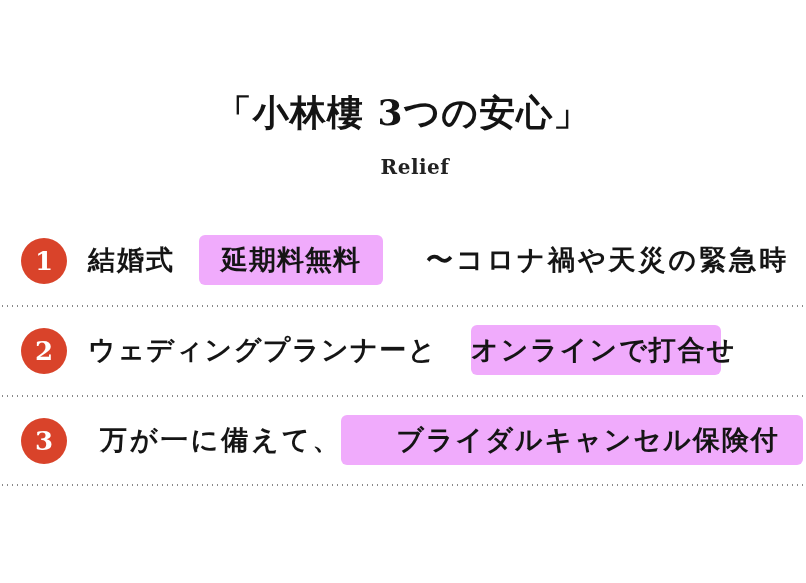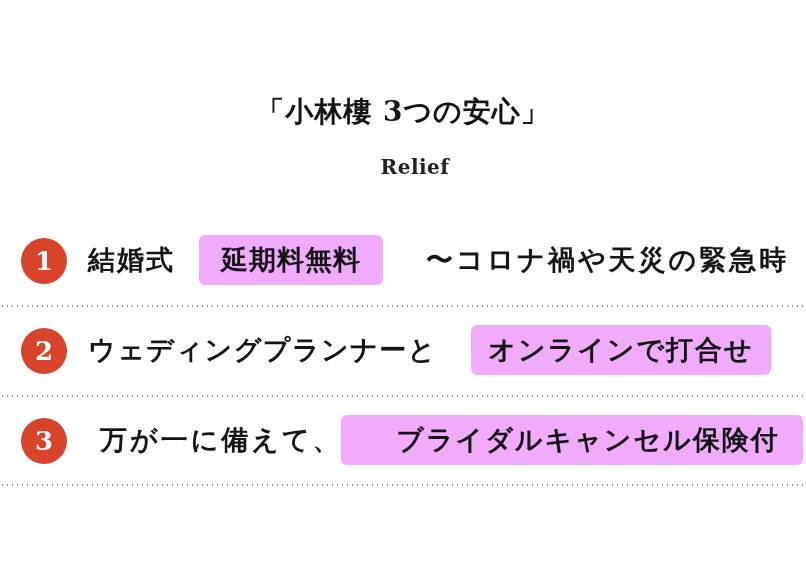--- a/index.html
+++ b/index.html
@@ -14,21 +14,21 @@
       overflow: hidden;
       font-family: "DejaVu Serif", "Liberation Serif", serif;
       color: #111111;
     }
     .title {
       position: absolute;
       left: 0;
       top: 88px;
       width: 806px;
       text-align: center;
-      font-size: 28px;
+      font-size: 36px;
       font-weight: bold;
       line-height: 48px;
       letter-spacing: 1px;
       color: #141414;
     }
     .subtitle {
       position: absolute;
       left: 12px;
       top: 153px;
       width: 806px;
@@ -78,21 +78,21 @@
     .hl {
       background: #f0abfc;
       border-radius: 6px;
       text-align: center;
     }
     .row-1 .s1 { left: 88px; letter-spacing: 2px; }
     .row-1 .s2 { left: 199px; width: 184px; letter-spacing: 1px; }
     .row-1 .s3 { left: 403px; letter-spacing: 3px; margin-left: 23px; }
 
     .row-2 .s1 { left: 88px; letter-spacing: 1.5px; }
-    .row-2 .s2 { left: 471px; width: 300px; letter-spacing: 2px; }
+    .row-2 .s2 { left: 471px; width: 250px; letter-spacing: 2px; }
 
     .row-3 .s1 { left: 100px; letter-spacing: 3px; }
     .row-3 .s2 { left: 341px; width: 430px; letter-spacing: 2px; padding-left: 32px; }
 
     .divider {
       position: absolute;
       left: 0;
       width: 806px;
       height: 2px;
       background-image: radial-gradient(circle, #8a8a8a 0.9px, transparent 1.1px);

